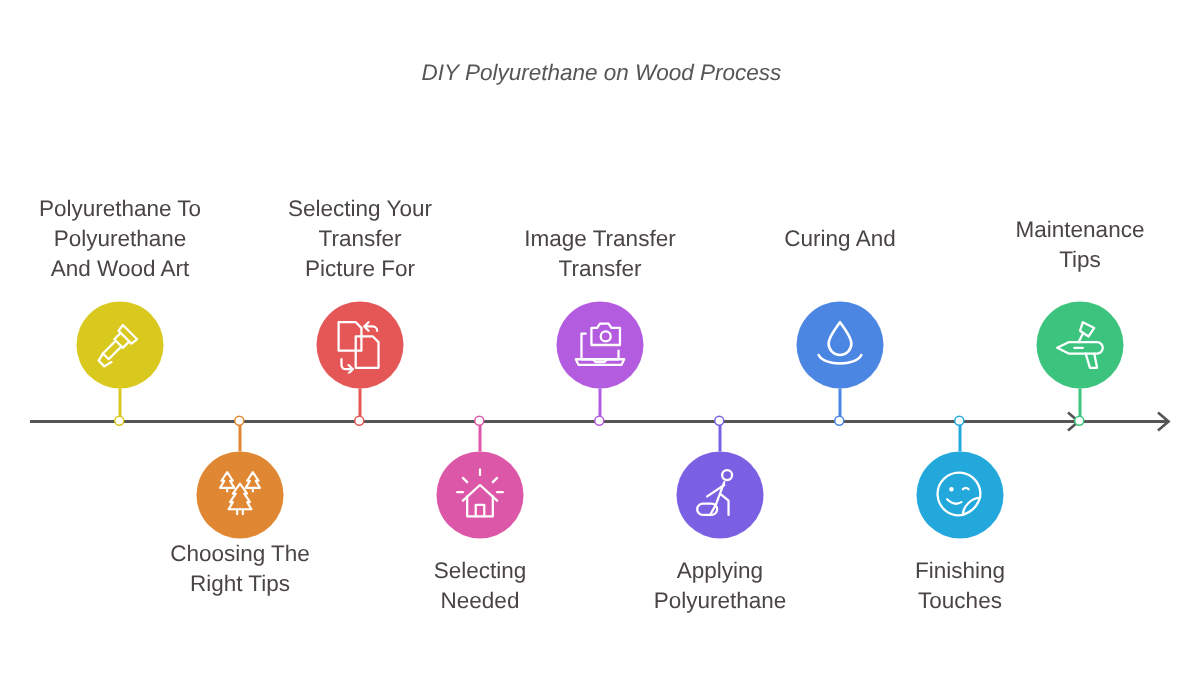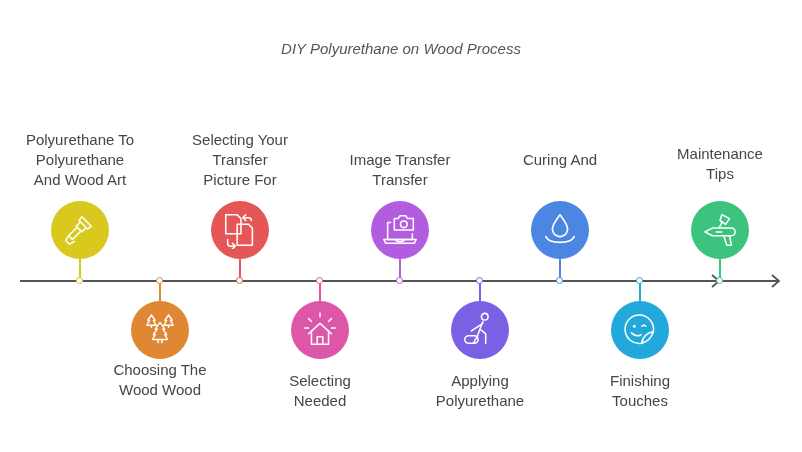--- a/index.html
+++ b/index.html
@@ -66,21 +66,21 @@
           <path d="M11 15 v3"></path>
     <path d="M29 4 l-4 6 h2 l-3 5 h10 l-3 -5 h2 z"></path>
           <path d="M29 15 v3"></path>
     <path d="M20 12 l-5 7 h2 l-4 6 h2 l-3 5 h16 l-3 -5 h2 l-4 -6 h2 z"></path>
           <path d="M18 30 v4 M22 30 v4"></path>
   </svg>
 </span>
     </div>
     <div class="label" style="left: 85px; top: 360px;">
       <div>Choosing The</div>
-      <div>Wood Wood</div>
+      <div>Right Tips</div>
     </div>
     <div class="stem" style="background: rgb(229, 87, 87); left: 239px; top: 259px; height: 22px;"></div>
     <div class="dot" style="border-color: rgb(229, 87, 87); left: 236px; top: 277px;"></div>
     <div class="circle" style="background: rgb(229, 87, 87); left: 211px; top: 201px;">
       <span style="display: flex;">
   <svg viewBox="0 0 40 40" fill="none" stroke="#fff" stroke-width="1.6" stroke-linejoin="round" stroke-linecap="round">
     <path d="M5 4 h12 l4 4 v16 h-16 z"></path>
     <path d="M17 14 h12 l4 4 v18 h-16 z"></path>
     <path d="M26 4 l-3 3 l3 3 M23 7 h6 a3 3 0 0 1 3 3"></path>
     <path d="M12 34 l3 3 l-3 3 M15 37 h-5 a3 3 0 0 1 -3 -3 v-4"></path>

